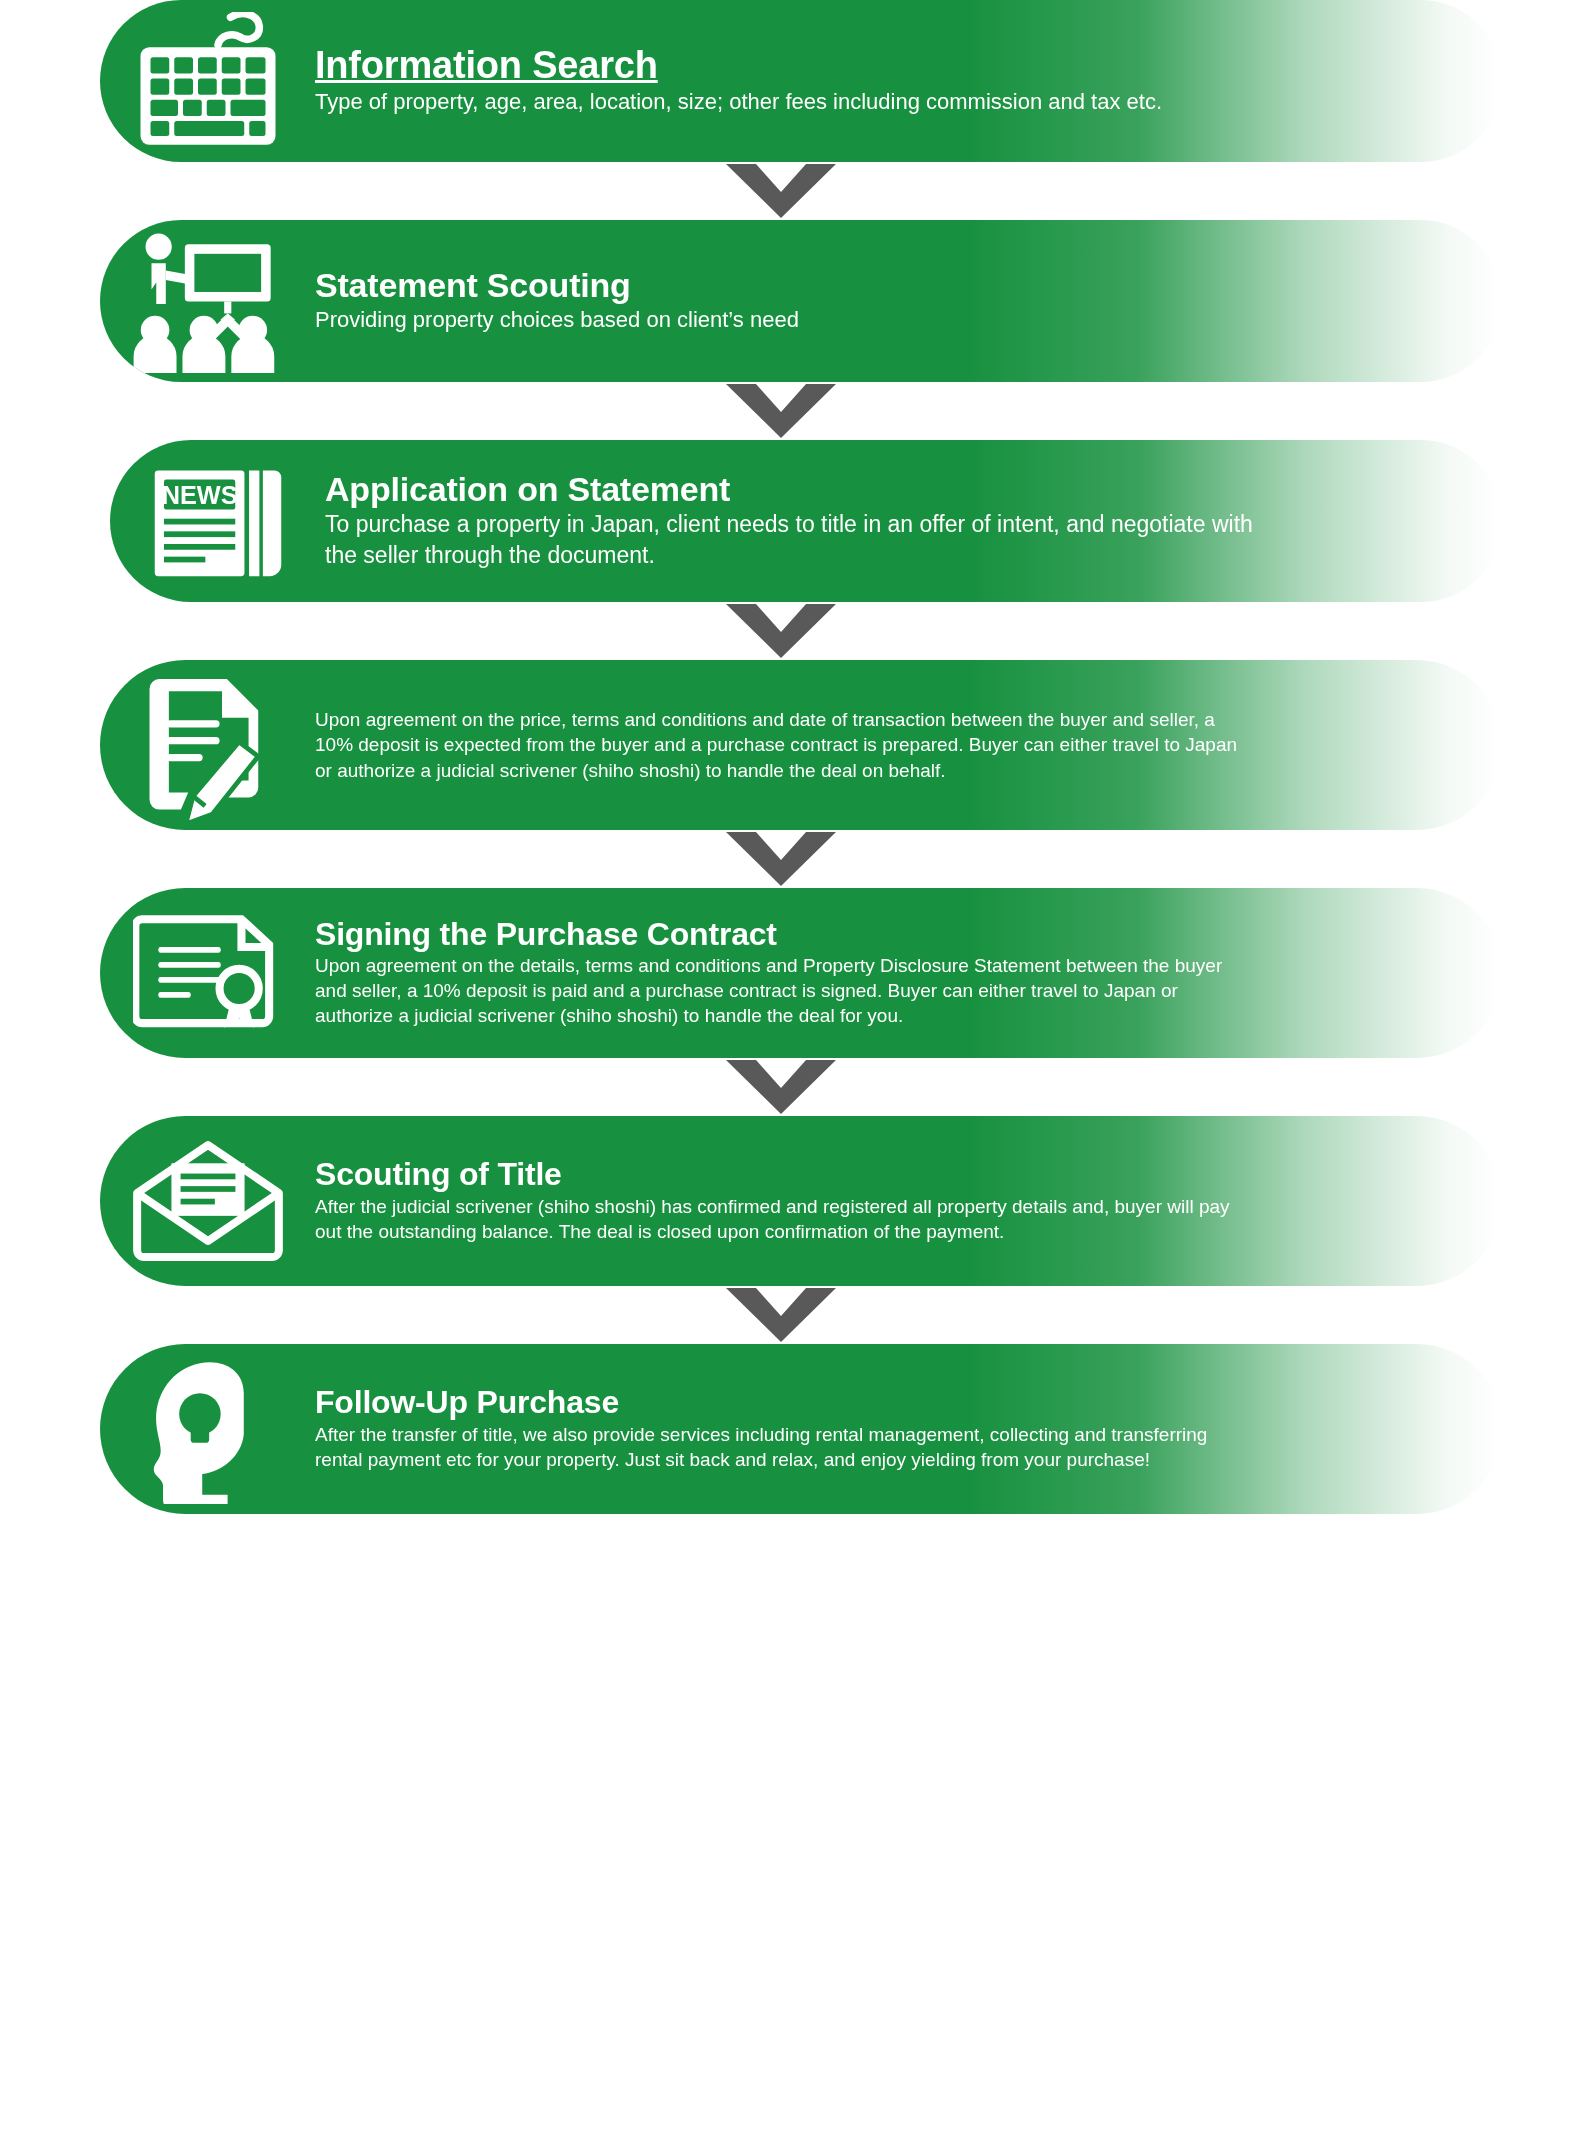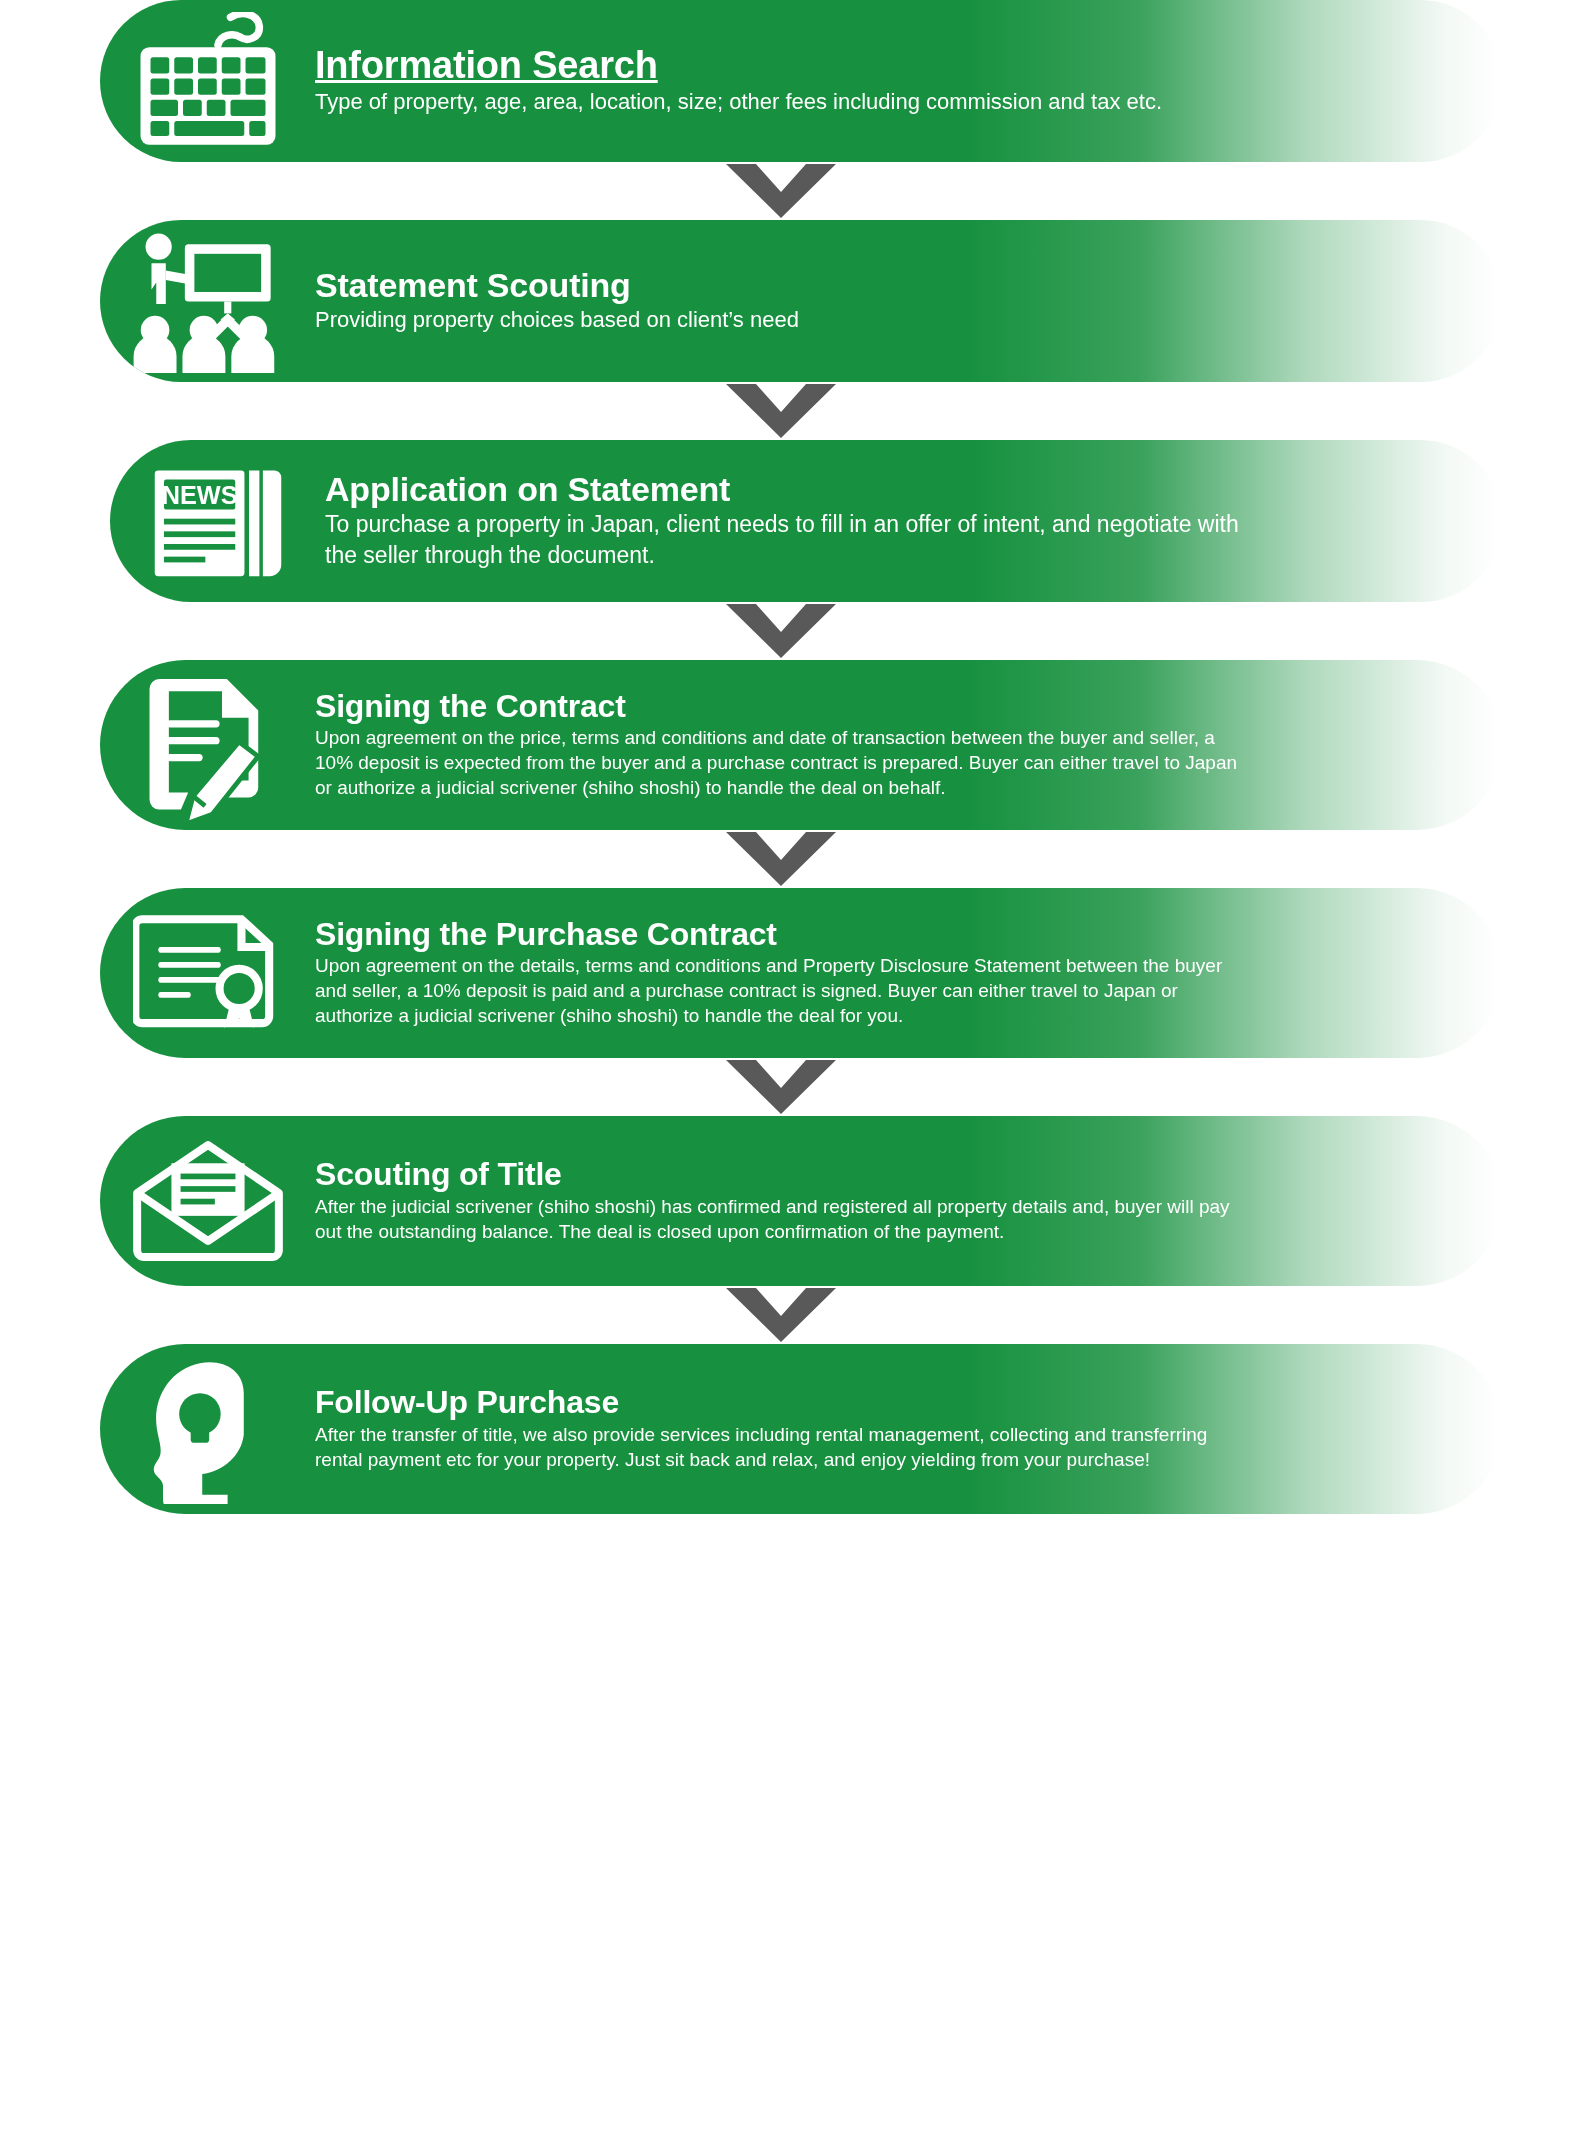--- a/index.html
+++ b/index.html
@@ -167,21 +167,21 @@
       <g fill="#17913f">
         <rect x="18" y="58" width="62" height="5"></rect>
         <rect x="18" y="69" width="62" height="5"></rect>
         <rect x="18" y="80" width="62" height="5"></rect>
         <rect x="18" y="91" width="36" height="5"></rect>
       </g>
     </svg>
           </div>
           <div class="texts">
             <div class="step-title" style="font-size: 34px;">Application on Statement</div>
-            <div class="step-desc" style="font-size: 23px; max-width: 930px;">To purchase a property in Japan, client needs to fill in an offer of intent, and negotiate with the seller through the document.</div>
+            <div class="step-desc" style="font-size: 23px; max-width: 930px;">To purchase a property in Japan, client needs to title in an offer of intent, and negotiate with the seller through the document.</div>
           </div>
         </div>
       </div>
     </div>
     <div class="arrow" style="height: 58px; margin-left: -10px;">
       <svg width="110" height="54" viewBox="0 0 110 54">
       <path d="M0 0 h30 L55 28 L80 0 h30 L55 54 z" fill="#595959"></path>
     </svg>
     </div>
     <div class="step" style="width: 1582px;">
@@ -193,21 +193,20 @@
       <g fill="#fff">
         <rect x="26" y="44" width="44" height="6" rx="3"></rect>
         <rect x="26" y="58" width="44" height="6" rx="3"></rect>
         <rect x="26" y="72" width="30" height="6" rx="3"></rect>
       </g>
       <path d="M86 62 l16 12 -38 48 -22 8 6 -23 z" fill="#fff" stroke="#17913f" stroke-width="4"></path>
       <path d="M48 107 l10 8" stroke="#17913f" stroke-width="4" fill="none"></path>
     </svg>
           </div>
           <div class="texts">
-            <div class="step-title" style="font-size: 32px;">Signing the Contract</div>
             <div class="step-desc" style="font-size: 19px; max-width: 930px;">Upon agreement on the price, terms and conditions and date of transaction between the buyer and seller, a 10% deposit is expected from the buyer and a purchase contract is  prepared. Buyer can either travel to Japan or authorize a judicial scrivener (shiho shoshi) to handle the deal on behalf.</div>
           </div>
         </div>
       </div>
     </div>
     <div class="arrow" style="height: 58px; margin-left: -10px;">
       <svg width="110" height="54" viewBox="0 0 110 54">
       <path d="M0 0 h30 L55 28 L80 0 h30 L55 54 z" fill="#595959"></path>
     </svg>
     </div>

